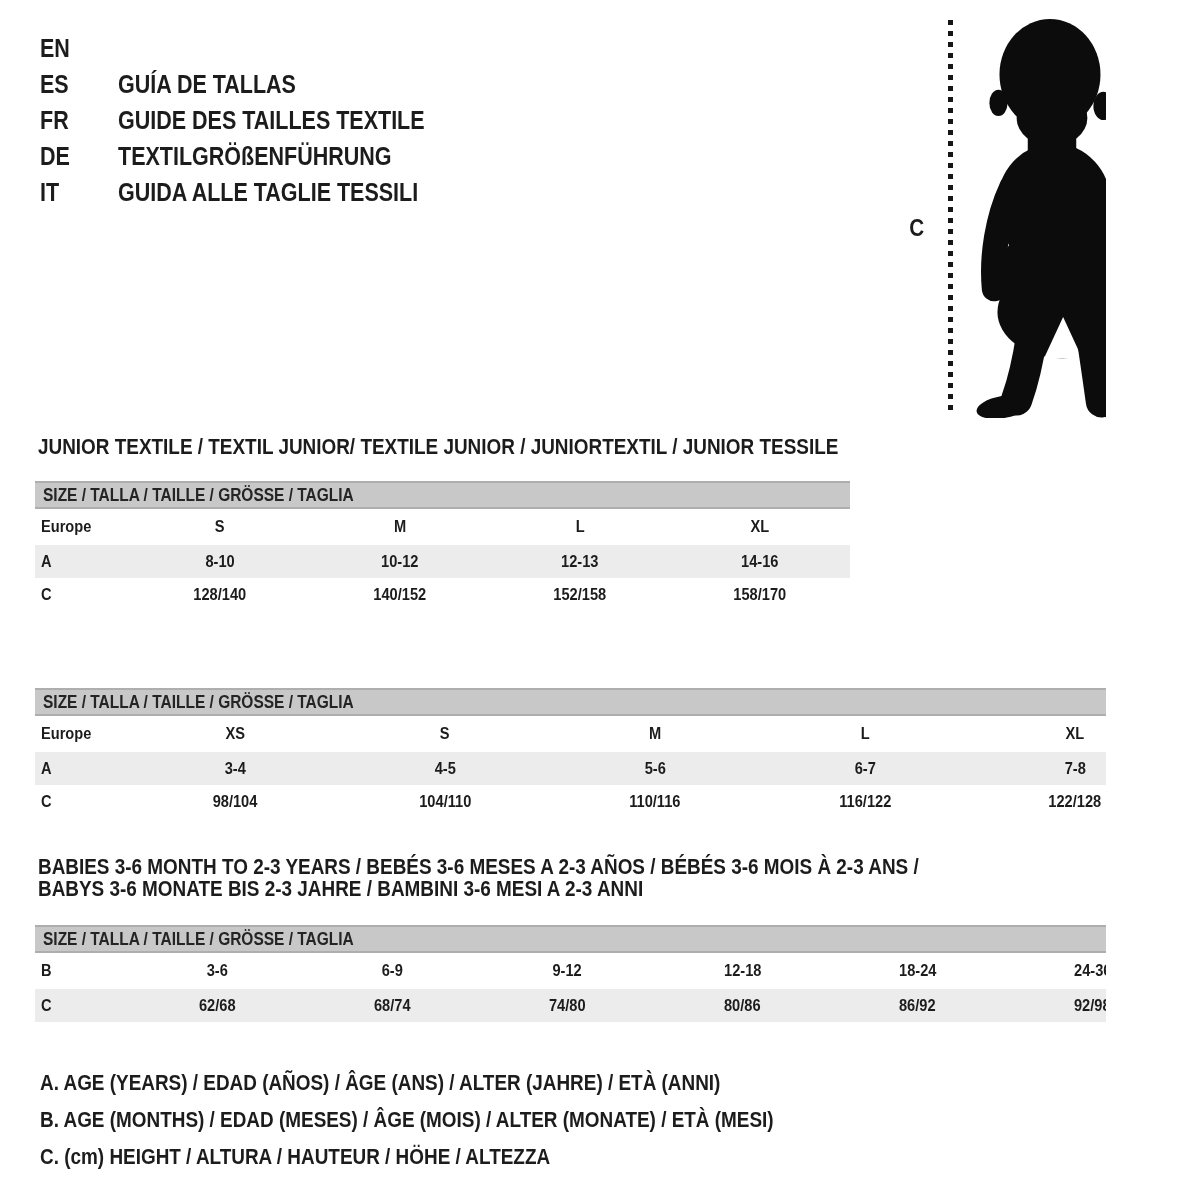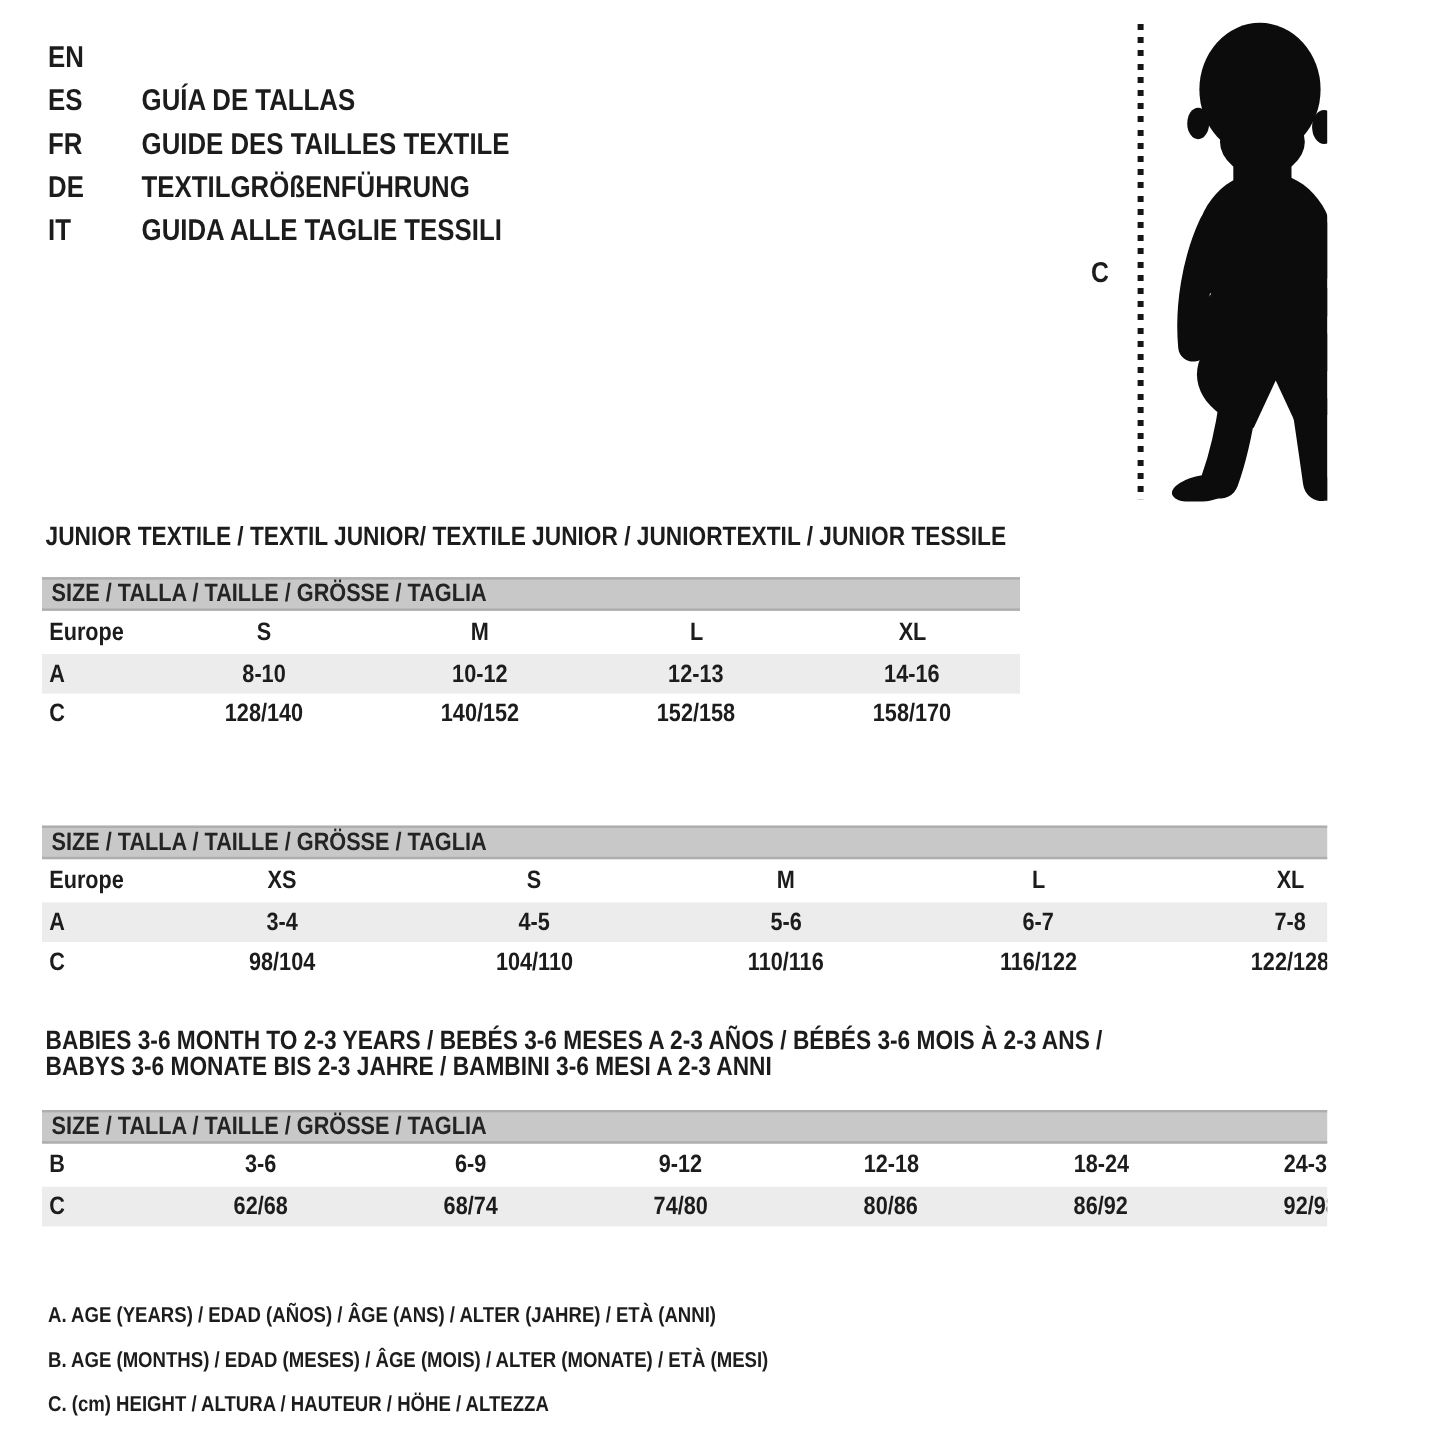--- a/index.html
+++ b/index.html
@@ -21,40 +21,40 @@
     background:repeating-linear-gradient(to bottom,#161616 0 5px,transparent 5px 11px);}
   .measure-label{position:absolute;left:908px;top:214px;font-weight:bold;font-size:24px;}
   .silhouette{position:absolute;left:970px;top:14px;width:164px;height:404px;}
 
   
   .section-title{position:absolute;font-weight:bold;font-size:22px;white-space:nowrap;}
 
   .size-table{position:absolute;font-weight:bold;}
   .band{display:flex;align-items:center;height:28px;background:#c8c8c8;
     border-top:2px solid #aeaeae;border-bottom:2px solid #aeaeae;box-sizing:border-box;
-    padding-left:8px;font-size:21px;color:#242424;}
-  .trow{display:grid;align-items:center;font-size:21px;}
+    padding-left:8px;font-size:18px;color:#242424;}
+  .trow{display:grid;align-items:center;font-size:17px;}
   .trow .cell{text-align:center;overflow:visible;}
   .trow .cell.label{text-align:left;padding-left:6px;}
   .row-h36{height:36px;}
   .row-h33{height:33px;}
   .row-alt{background:#ececec;}
 
   .cols-junior{grid-template-columns:95px repeat(4,1fr);}
   .cols-children{grid-template-columns:95px repeat(5,1fr);}
   .cols-babies{grid-template-columns:95px repeat(6,1fr);}
 
   .w-junior{width:815px;}
   .w-full{width:1145px;}
 
   .subsc{font-size:15px;position:relative;top:4px;}
 
   
   .legend{position:absolute;left:40px;top:1070px;}
-  .legend-line{height:37px;display:flex;align-items:flex-end;font-weight:bold;font-size:18px;}
+  .legend-line{height:37px;display:flex;align-items:flex-start;font-weight:bold;font-size:22px;}
 </style>
 </head>
 <body>
 
 <div class="page">
 
   <div class="lang-block">
     <div class="lang-row">
       <span class="lang-code"><span class="cond cond-left">EN</span></span>
     </div>

